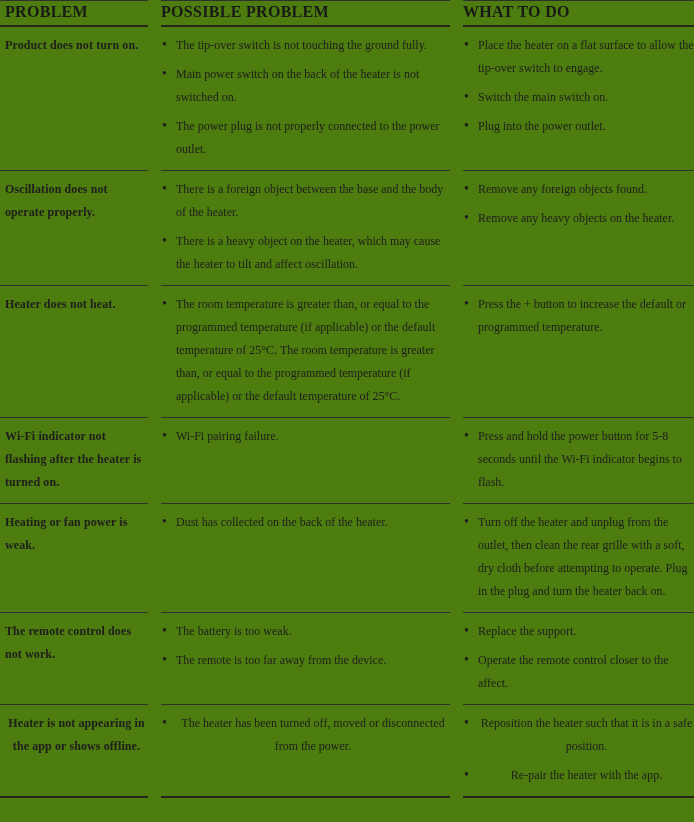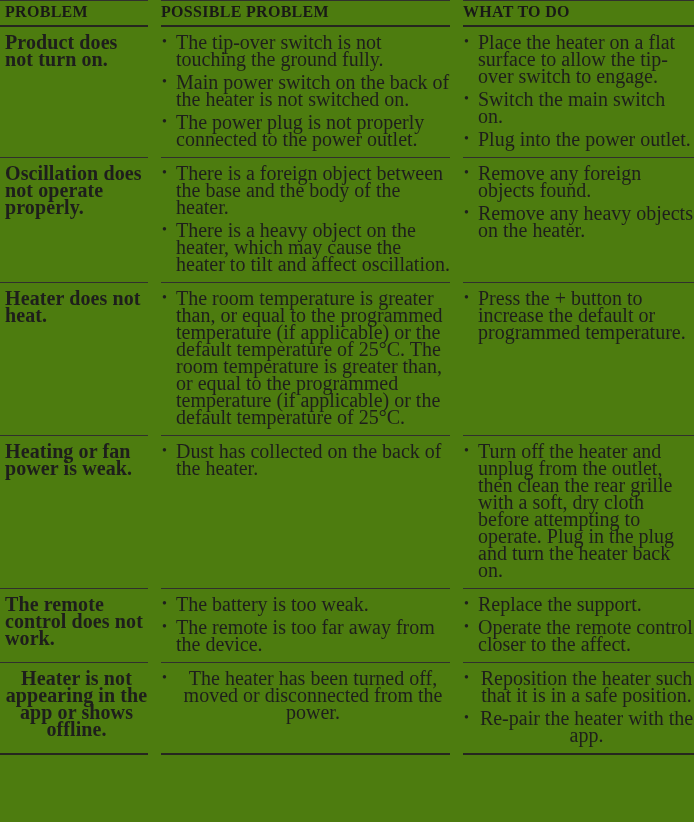--- a/index.html
+++ b/index.html
@@ -38,22 +38,22 @@
     font-size: 16px;
     font-weight: 700;
     letter-spacing: 0.3px;
     padding: 2px 0 4px 0;
     color: #191917;
     white-space: nowrap;
   }
   thead th.first, td.problem { padding-left: 5px; }
 
   td {
-    font-size: 20px;
-    line-height: 17px;
+    font-size: 12px;
+    line-height: 23px;
     padding: 7px 0 9px 0;
   }
   td.problem {
     font-weight: 700;
     letter-spacing: 0.1px;
   }
   ul.blist {
     margin: 0;
     padding: 0;
     list-style: none;
@@ -132,20 +132,33 @@
             <ul class="blist">
               <li>The room temperature is greater than, or equal to the programmed temperature (if applicable) or the default temperature of 25°C. The room temperature is greater than, or equal to the programmed temperature (if applicable) or the default temperature of 25°C.</li>
             </ul>
           </td>
           <td class="actions">
             <ul class="blist">
               <li>Press the + button to increase the default or programmed temperature.</li>
             </ul>
           </td>
         </tr>
+        <tr data-row="4">
+          <td class="problem">Wi-Fi indicator not flashing after the heater is turned on.</td>
+          <td class="causes">
+            <ul class="blist">
+              <li>Wi-Fi pairing failure.</li>
+            </ul>
+          </td>
+          <td class="actions">
+            <ul class="blist">
+              <li>Press and hold the power button for 5-8 seconds until the Wi-Fi indicator begins to flash.</li>
+            </ul>
+          </td>
+        </tr>
         <tr data-row="6">
           <td class="problem">Heating or fan power is weak.</td>
           <td class="causes">
             <ul class="blist">
               <li>Dust has collected on the back of the heater.</li>
             </ul>
           </td>
           <td class="actions">
             <ul class="blist">
               <li>Turn off the heater and unplug from the outlet, then clean the rear grille with a soft, dry cloth before attempting to operate. Plug in the plug and turn the heater back on.</li>

